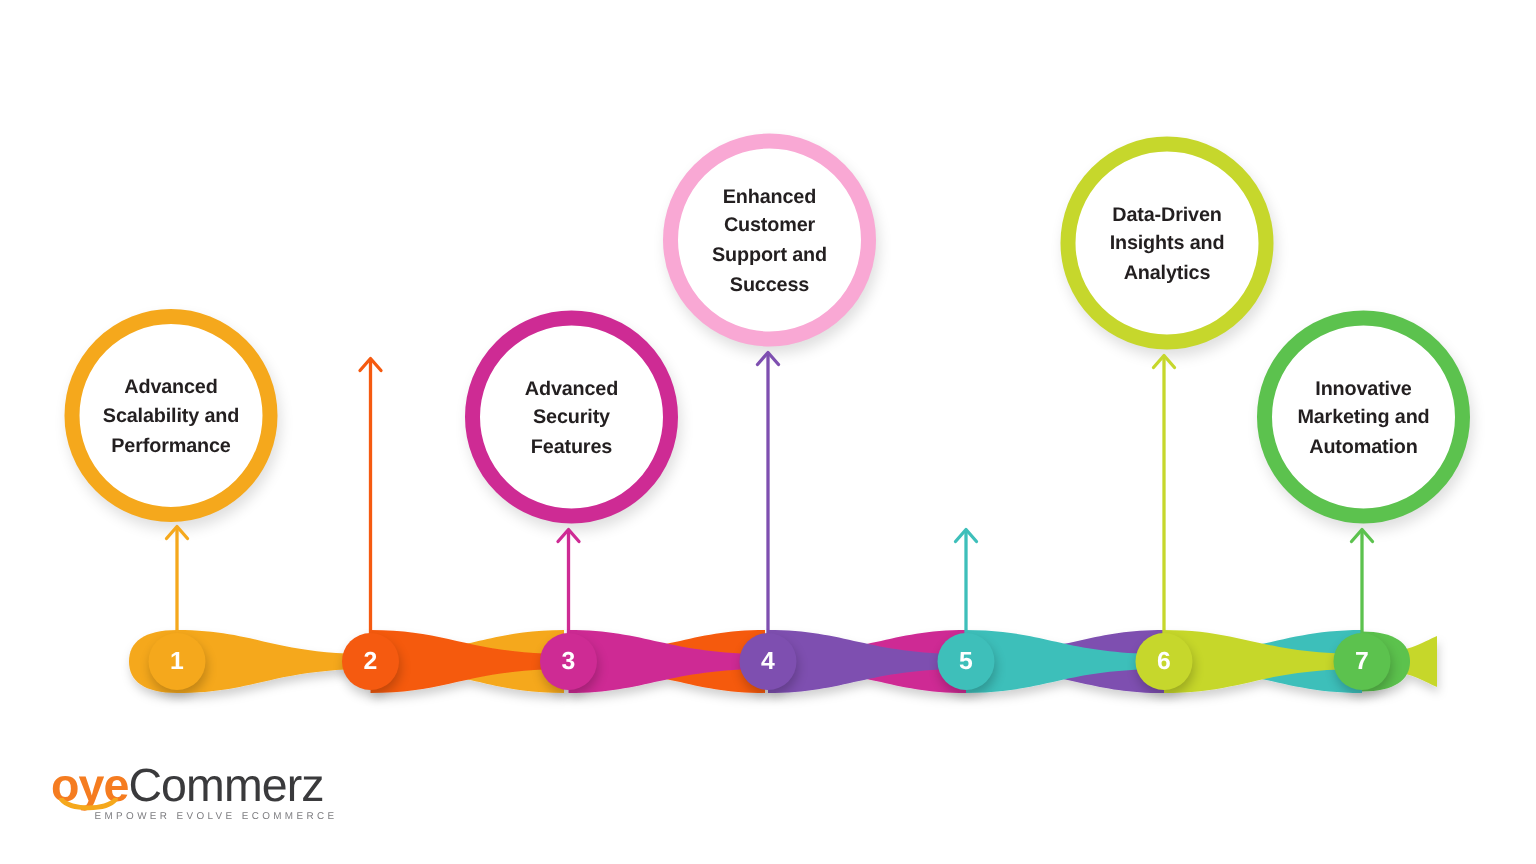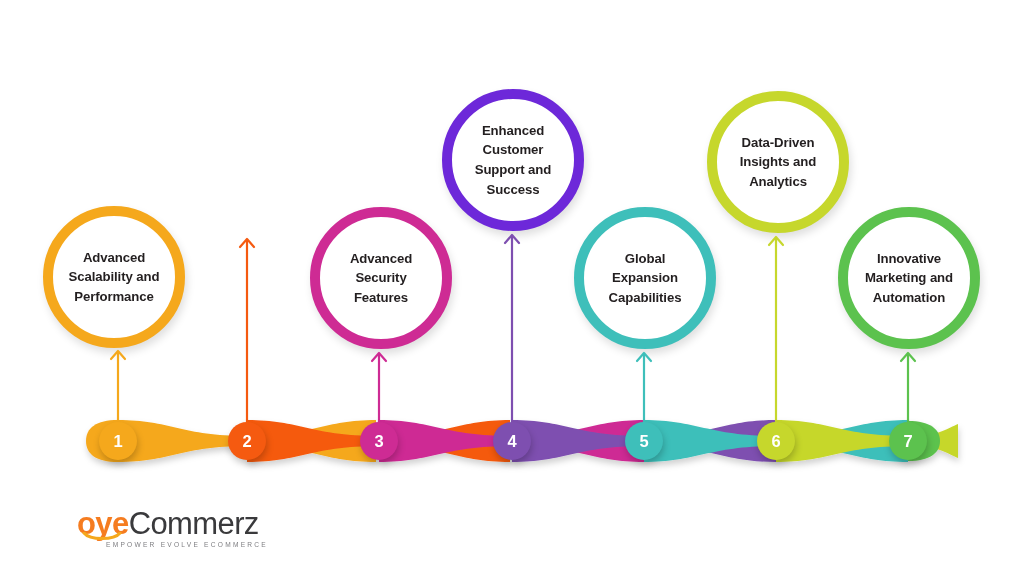--- a/index.html
+++ b/index.html
@@ -75,21 +75,20 @@
     z-index: 4;
   }
 
   
   #logo {
     position: absolute;
     left: 34px;
     top: 508px;
     width: 220px;
     height: 52px;
-    margin-left: 43px;
   }
   #logo-wordmark {
     font-size: 31px;
     font-weight: 700;
     letter-spacing: -0.6px;
     line-height: 32px;
     white-space: nowrap;
   }
   #logo-oye { color: #F57C20; }
   #logo-commerz { color: #3a3a3c; font-weight: 400; }
@@ -240,31 +239,27 @@
 Scalability and
 Performance</div>
   </div>
 
 
   <div class="bubble" style="left:310px; top:207px; width:142px; height:142px; border:10px solid #CE2B94;">
     <div class="bubble-text">Advanced
 Security Features</div>
   </div>
 
-  <div class="bubble" style="left:442px; top:89px;  width:142px; height:142px; border:10px solid #6d28d9;">
+  <div class="bubble" style="left:442px; top:89px;  width:142px; height:142px; border:10px solid #f9a8d4;">
     <div class="bubble-text">Enhanced
 Customer
 Support and
 Success</div>
   </div>
 
-  <div class="bubble" style="left:574px; top:207px; width:142px; height:142px; border:10px solid #3EBFBA;">
-    <div class="bubble-text">Global Expansion
-Capabilities</div>
-  </div>
 
   <div class="bubble" style="left:707px; top:91px;  width:142px; height:142px; border:10px solid #C6D72C;">
     <div class="bubble-text">Data-Driven
 Insights and
 Analytics</div>
   </div>
 
   <div class="bubble" style="left:838px; top:207px; width:142px; height:142px; border:10px solid #5CC24E;">
     <div class="bubble-text">Innovative
 Marketing and

